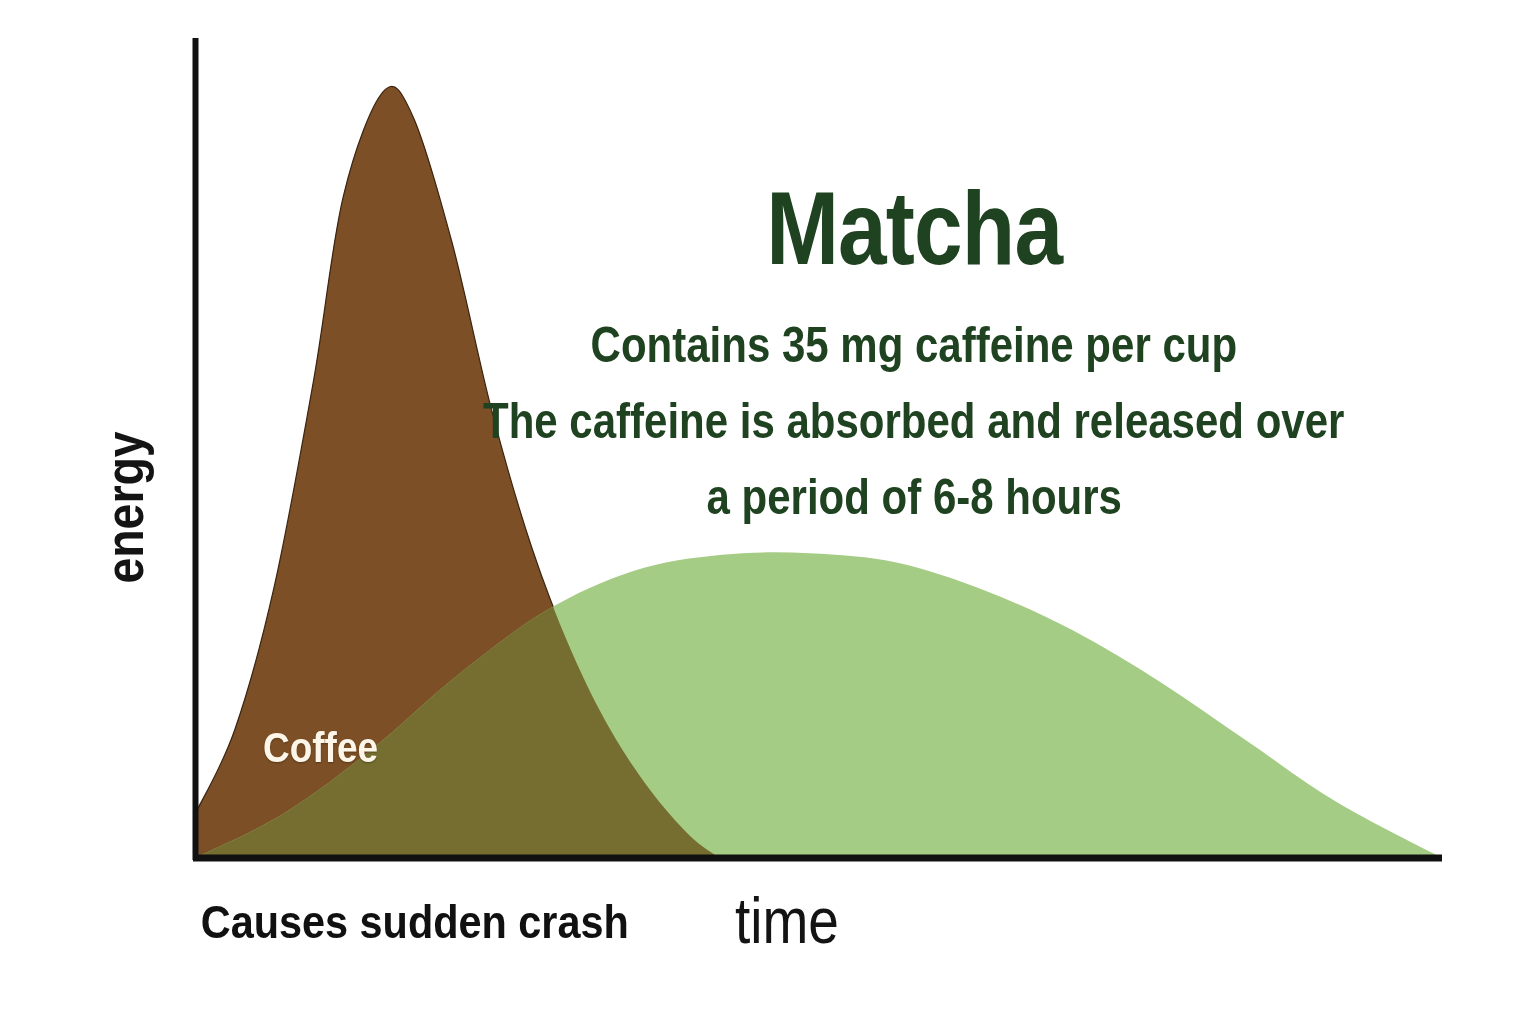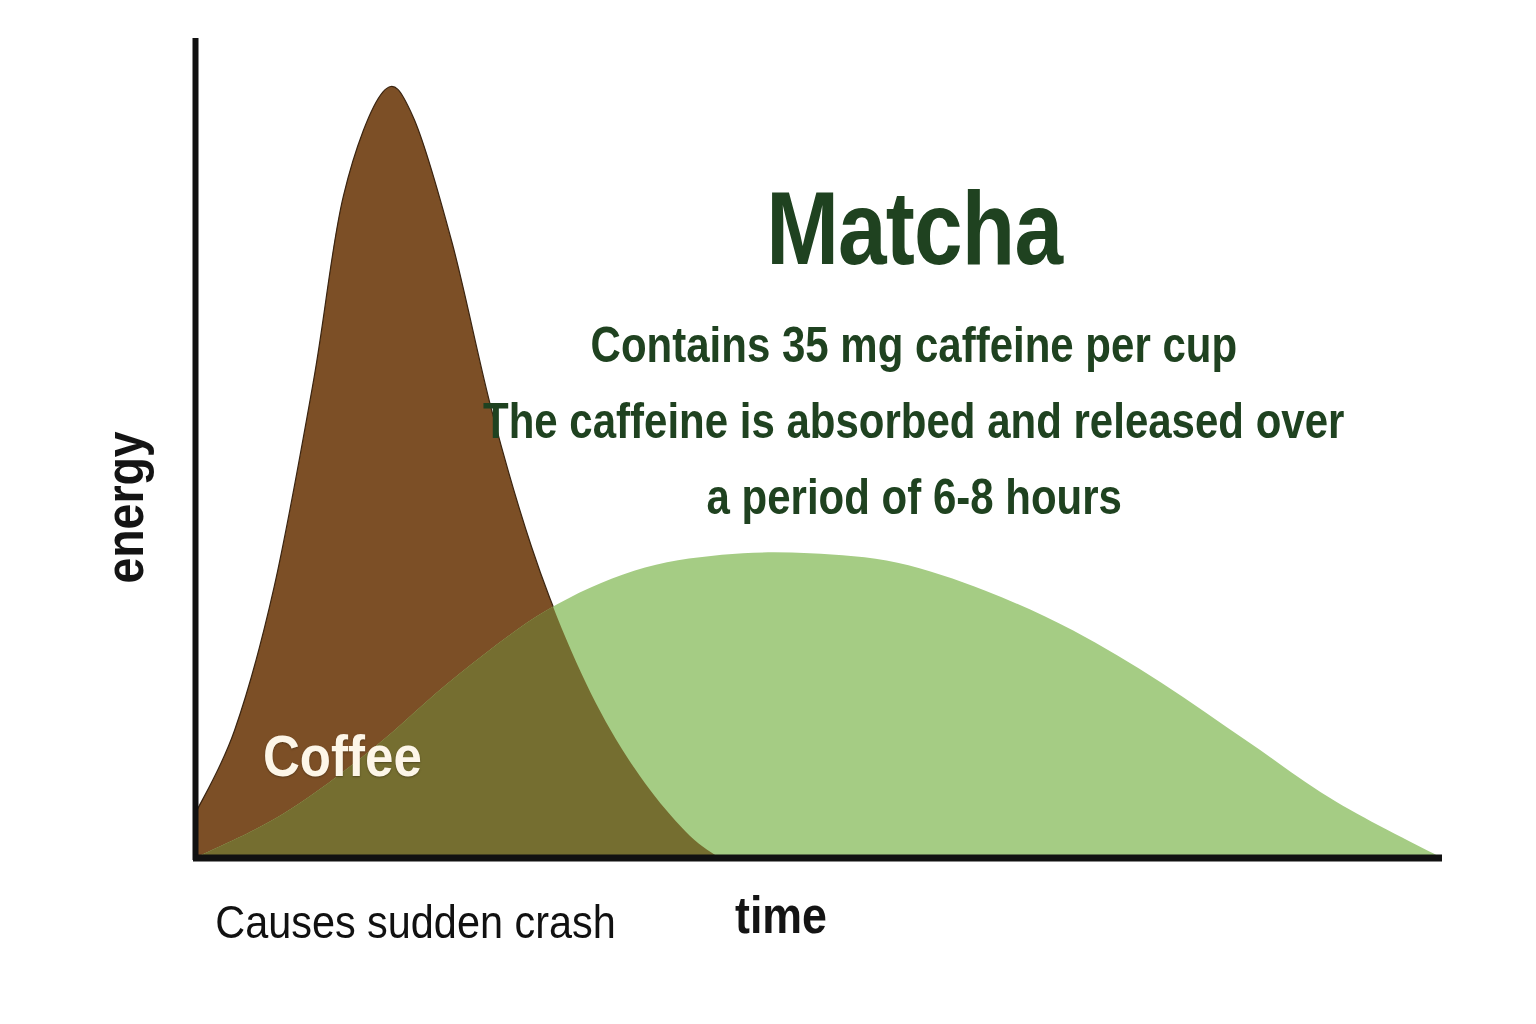--- a/index.html
+++ b/index.html
@@ -65,21 +65,21 @@
     display: inline-block;
     transform: scaleX(0.84);
   }
   #matcha-line-0 { top: 320px; }
   #matcha-line-1 { top: 396px; }
   #matcha-line-2 { top: 472px; }
 
   #coffee-label {
     left: 263px;
     top: 727px;
-    font-size: 58px;
+    font-size: 42px;
     font-weight: 700;
     color: #fdf6e8;
     font-family: "Liberation Sans Narrow", "Liberation Sans", sans-serif;
     text-shadow: 0 1px 2px rgba(40,28,10,.45);
   }
   #coffee-label > span { display:inline-block; transform: scaleX(0.88); transform-origin: left center; }
 
   #y-axis-label {
     left: -6px;
     top: 480px;
@@ -90,34 +90,34 @@
     color: #141414;
     transform: rotate(-90deg);
     transform-origin: center center;
     font-family: "Liberation Sans Narrow", "Liberation Sans", sans-serif;
   }
   #y-axis-label > span { display:inline-block; transform: scaleX(0.86); }
 
   #x-axis-label {
     left: 735px;
     top: 889px;
-    font-size: 52px;
-    font-weight: 700;
+    font-size: 64px;
+    font-weight: 400;
     color: #141414;
     font-family: "Liberation Sans Narrow", "Liberation Sans", sans-serif;
   }
   #x-axis-label > span { display:inline-block; transform: scaleX(0.86); transform-origin:left center;}
 
   #coffee-caption {
     left: 150px;
     top: 893px;
     width: 530px;
     text-align: center;
     font-size: 46px;
-    font-weight: 400;
+    font-weight: 700;
     color: #111111;
     line-height: 1.28;
     white-space: normal;
     font-family: "Liberation Sans Narrow", "Liberation Sans", sans-serif;
   }
   #coffee-caption span.cl { display:block; }
   #coffee-caption span.cl > i { font-style: normal; display:inline-block; transform: scaleX(0.9); }
 </style>
 </head>
 <body>

